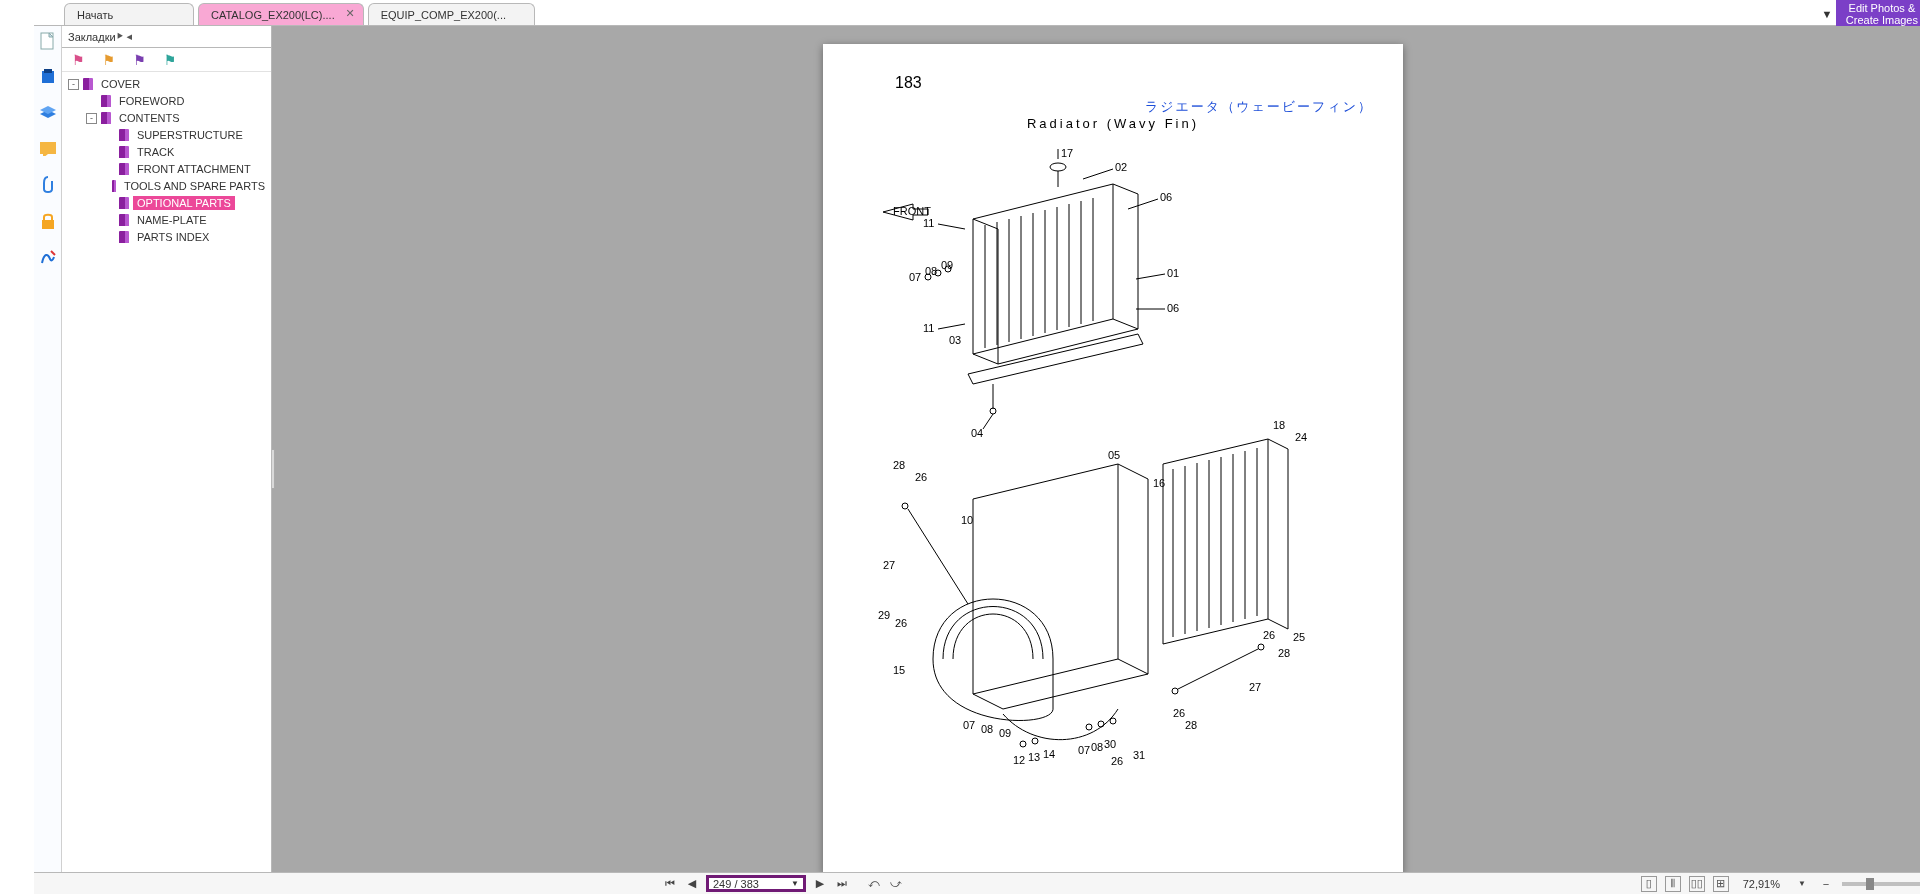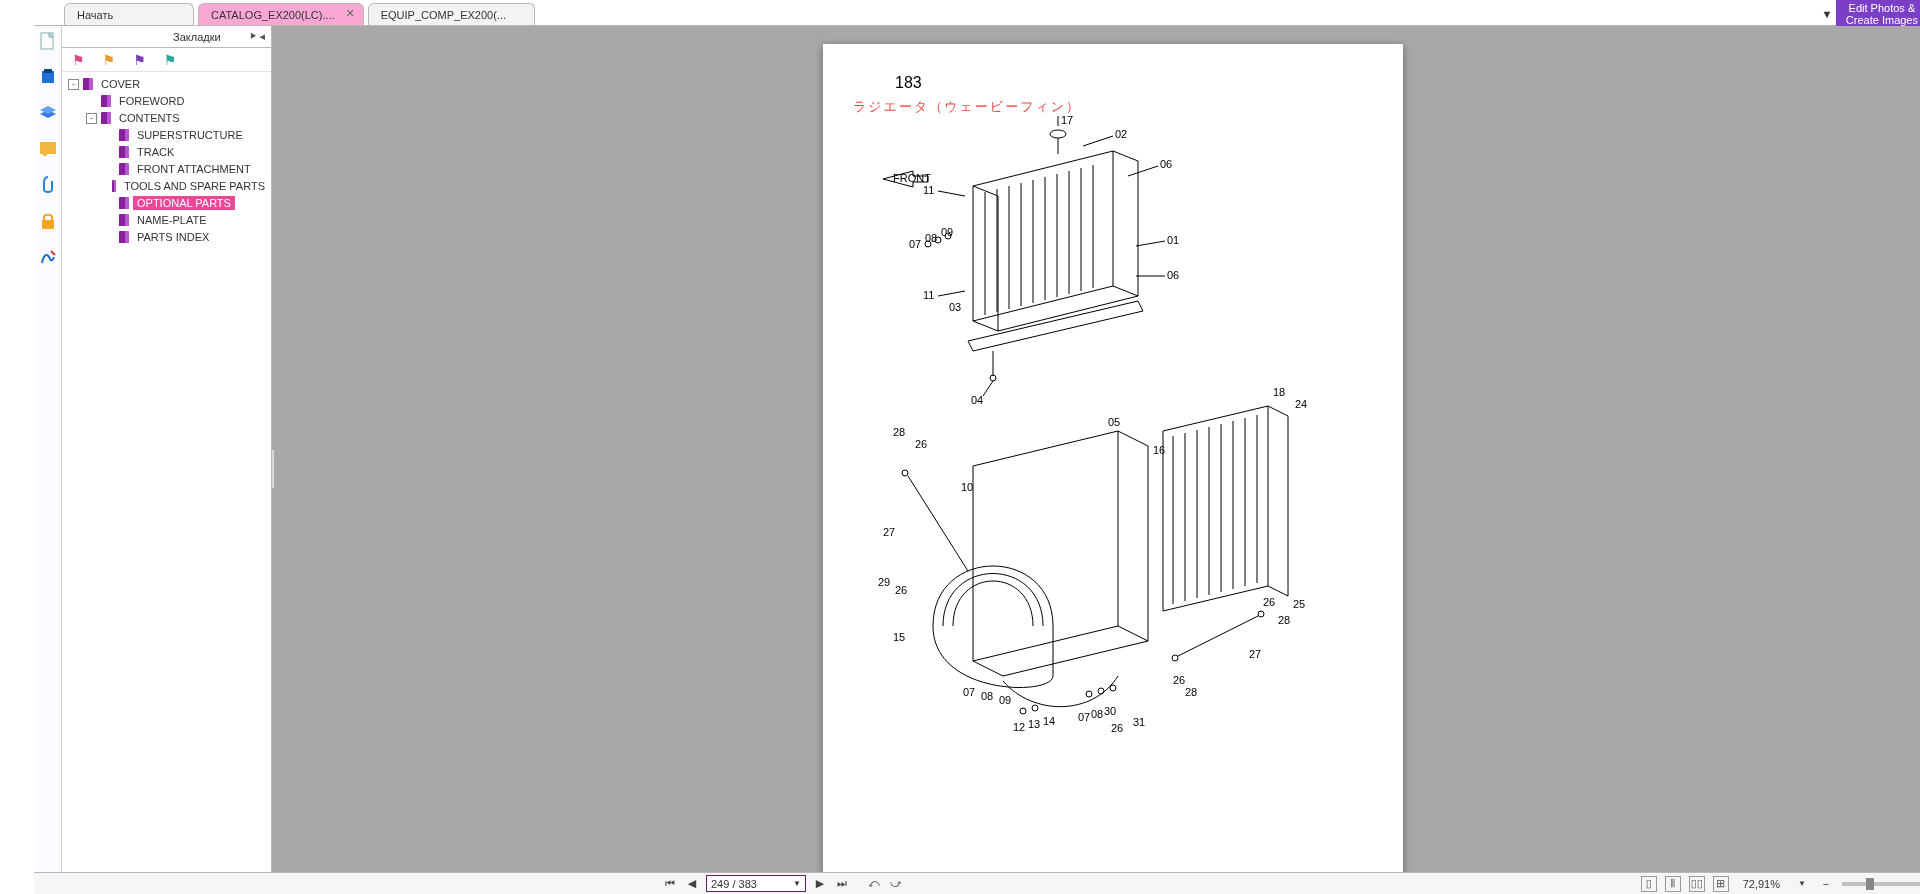--- a/index.html
+++ b/index.html
@@ -19,49 +19,49 @@
 
 
 .body { flex:1; display:flex; min-height:0; }
 
 
 .rail { width:28px; background:#fafcff; border-right:1px solid #d0d0d0; display:flex; flex-direction:column; align-items:center; padding-top:6px; gap:18px; }
 .railicon { width:18px; height:18px; display:flex; align-items:center; justify-content:center; }
 
 
 .bmpane { width:210px; border-right:1px solid #b8b8b8; display:flex; flex-direction:column; background:#fff; }
-.bmhdr { height:22px; border-bottom:1px solid #b8b8b8; display:flex; align-items:center; padding:0 6px; justify-content:flex-end; color:#333;gap:28px; }
+.bmhdr { height:22px; border-bottom:1px solid #b8b8b8; display:flex; align-items:center; padding:0 6px; justify-content:flex-start; color:#333; }
 .bmhdr .arrows { display:flex; gap:2px; color:#555; }
 .bmtoolbar { height:24px; border-bottom:1px solid #e2e2e2; display:flex; align-items:center; gap:18px; padding-left:10px; }
 .bmflag { font-size:14px; line-height:14px; }
 .bmtree { flex:1; overflow:auto; padding:4px 2px; }
 .node { display:flex; align-items:center; height:16px; white-space:nowrap; color:#333; margin-bottom:1px; }
 .node .twist { width:11px; height:11px; border:1px solid #888; font-size:9px; line-height:9px; text-align:center; margin-right:4px; color:#555; background:#fff; }
 .node .twist.none { border:none; }
 .node .bkicon { width:10px; height:12px; margin-right:4px; background:linear-gradient(to right,#8a1f9e 0 60%,#b858d0 60% 100%); border-radius:1px 1px 0 0; }
 .node .lbl { padding:1px 4px; }
 .node.selected .lbl { background:#ec4899; color:#fff; }
 .indent0{padding-left:4px}.indent1{padding-left:22px}.indent2{padding-left:40px}
 
 
 .viewer { flex:1; background:#a8a8a8; position:relative; overflow:hidden; }
 .page { position:absolute; left:50%; top:18px; transform:translateX(-50%); width:580px; height:830px; background:#fff; box-shadow:0 2px 8px rgba(0,0,0,.4); padding:30px 30px; }
 .pgnum { font-size:16px; color:#000; margin-bottom:6px; margin-left:42px; }
-.pgtitle { text-align:left; font-size:13px; color:#ef4444; letter-spacing:2px; }
+.pgtitle { text-align:right; font-size:13px; color:#1d4ed8; letter-spacing:2px; }
 .pgtitle2 { text-align:center; font-size:13px; color:#000; letter-spacing:3px; margin-bottom:18px; }
 .diagram { width:100%; height:660px; }
 .vsbar { position:absolute; right:0; top:0; bottom:0; width:16px; background:#ececec; border-left:1px solid #c9c9c9; }
 .vsbar .thumb{ position:absolute; left:2px; right:2px; top:4px; height:200px; background:#cfcfcf; border:1px solid #aeaeae; border-radius:2px;}
 .splitgrab{position:absolute;left:-3px;top:50%;width:6px;height:40px;background:#d9d9d9;border:1px solid #aaa;cursor:col-resize;}
 
 
 .status { height:22px; border-top:1px solid #b8b8b8; background:#f6f6f6; display:flex; align-items:center; padding:0 8px; gap:10px; }
 .status .navgrp{ margin-left:620px; display:flex; align-items:center; gap:6px;}
 .sbtn{ width:16px;height:16px;display:flex;align-items:center;justify-content:center;color:#444;cursor:pointer;}
-.pagebox{ width:100px;height:17px;border:1px solid #701a75;background:#fff;display:flex;align-items:center;padding:0 4px;justify-content:space-between;}
+.pagebox{ width:100px;height:17px;border:3px solid #701a75;background:#fff;display:flex;align-items:center;padding:0 4px;justify-content:space-between;}
 .pagebox span{color:#333}
 .rightgrp{margin-left:auto;display:flex;align-items:center;gap:8px;}
 .viewbtn{width:16px;height:16px;border:1px solid #999;display:flex;align-items:center;justify-content:center;color:#555;}
 .zoomslider{width:80px;height:4px;background:#c0c0c0;position:relative;}
 .zoomslider .zh{position:absolute;left:30%;top:-4px;width:8px;height:12px;background:#888;}
 </style>
 </head>
 <body>
 
 <div class="root">
@@ -199,20 +199,21 @@
             <span class="lbl">PARTS INDEX</span>
           </div>
         </div>
     </div>
 
     <div class="viewer">
       <div class="splitgrab"></div>
       <div class="page">
         <div class="pgnum">183</div>
         <div class="pgtitle">ラジエータ（ウェービーフィン）</div>
+        <div class="pgtitle2">Radiator (Wavy Fin)</div>
         <svg class="diagram" viewBox="0 0 520 660">
 
           <g transform="translate(30,55)">
             <path d="M0 8 L30 0 L30 5 L45 5 L45 11 L30 11 L30 16 Z" fill="#fff" stroke="#000"></path>
             <text x="10" y="11" font-size="7">FRONT</text>
           </g>
 
           <g stroke="#000" stroke-width="1" fill="none">
             <path d="M120 70 L260 35 L260 170 L120 205 Z"></path>
             <path d="M260 35 L285 45 L285 180 L260 170"></path>

